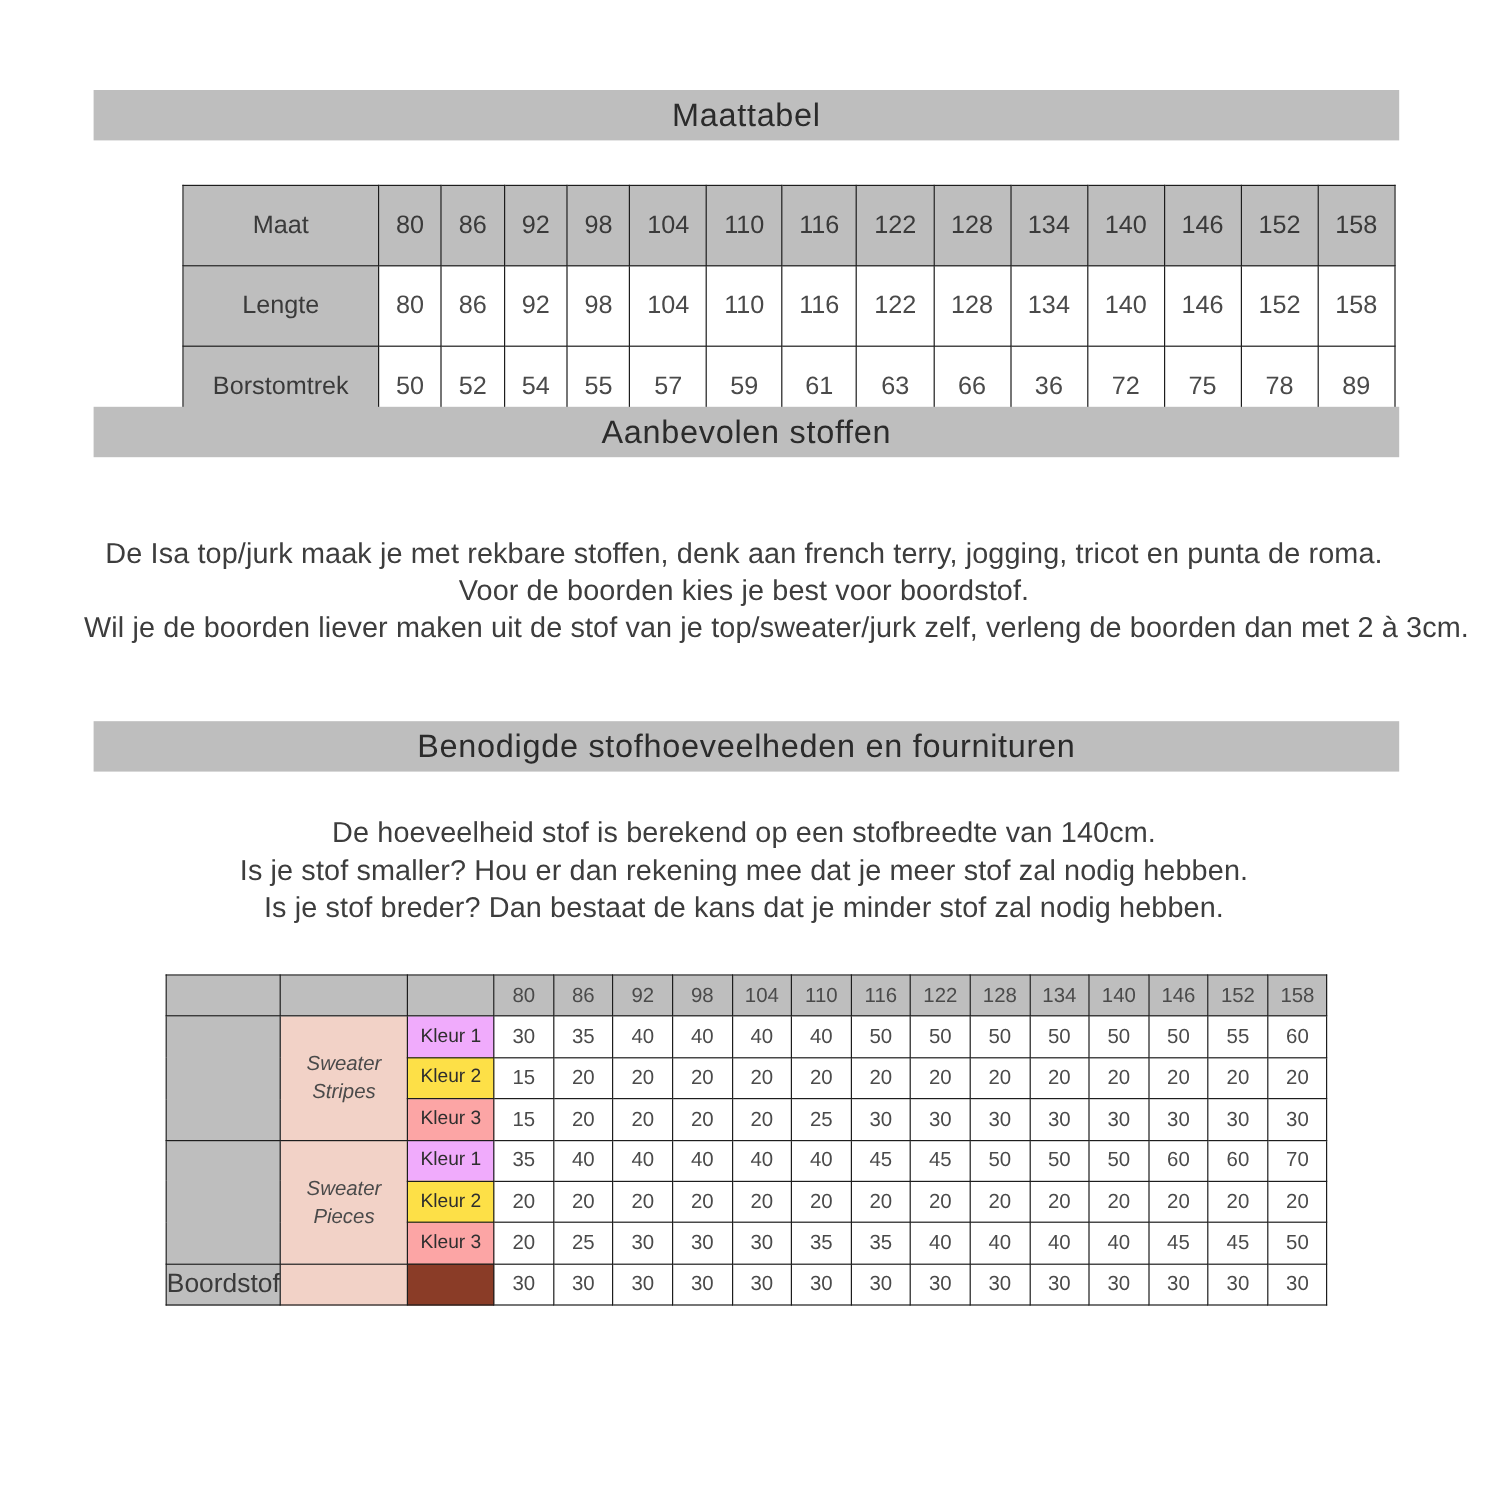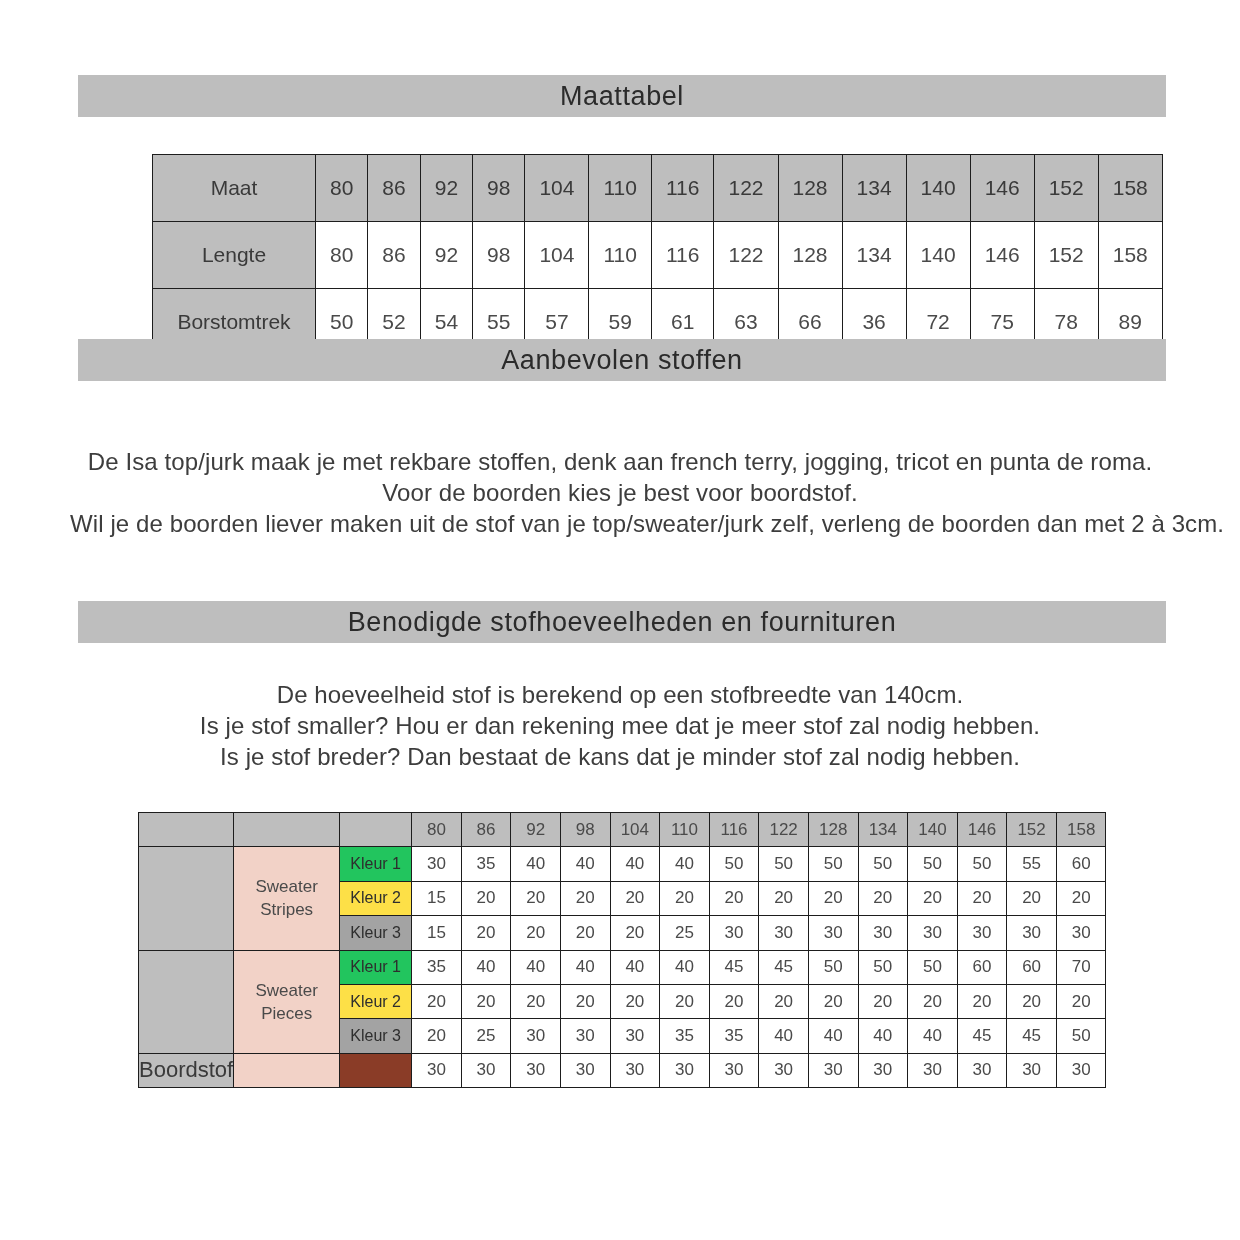--- a/index.html
+++ b/index.html
@@ -98,29 +98,30 @@
     height: 33.4px;
     text-align: center;
     vertical-align: middle;
     font-size: 17px;
     color: #4a4a4a;
     padding: 0;
   }
   #fabric-table td.c-grey   { background: #bebebe; }
   #fabric-table td.c-pink   { background: #f2d2c7; }
   #fabric-table td.c-white  { background: #ffffff; }
-  #fabric-table td.k1       { background: #22c55e; color: #2e2e2e; font-size: 16px; }
+  #fabric-table td.k1       { background: #f0abfc; color: #2e2e2e; font-size: 16px; }
   #fabric-table td.k2       { background: #fde047; color: #2e2e2e; font-size: 16px; }
-  #fabric-table td.k3       { background: #a3a3a3; color: #2e2e2e; font-size: 16px; }
+  #fabric-table td.k3       { background: #fca5a5; color: #2e2e2e; font-size: 16px; }
   #fabric-table td.boord-sw { background: #8a3c27; }
   #fabric-table td.group-lbl{
     background: #f2d2c7;
     font-size: 17px;
     color: #4a4a4a;
     line-height: 23px;
+    font-style: italic;
   }
   #fabric-table td.row-lbl  {
     background: #bebebe;
     font-size: 22px;
     color: #3a3a3a;
   }
   #fabric-table col.col-a { width: 95px; }
   #fabric-table col.col-b { width: 106px; }
   #fabric-table col.col-c { width: 72px; }
   #fabric-table col.col-s { width: 49.6px; }

